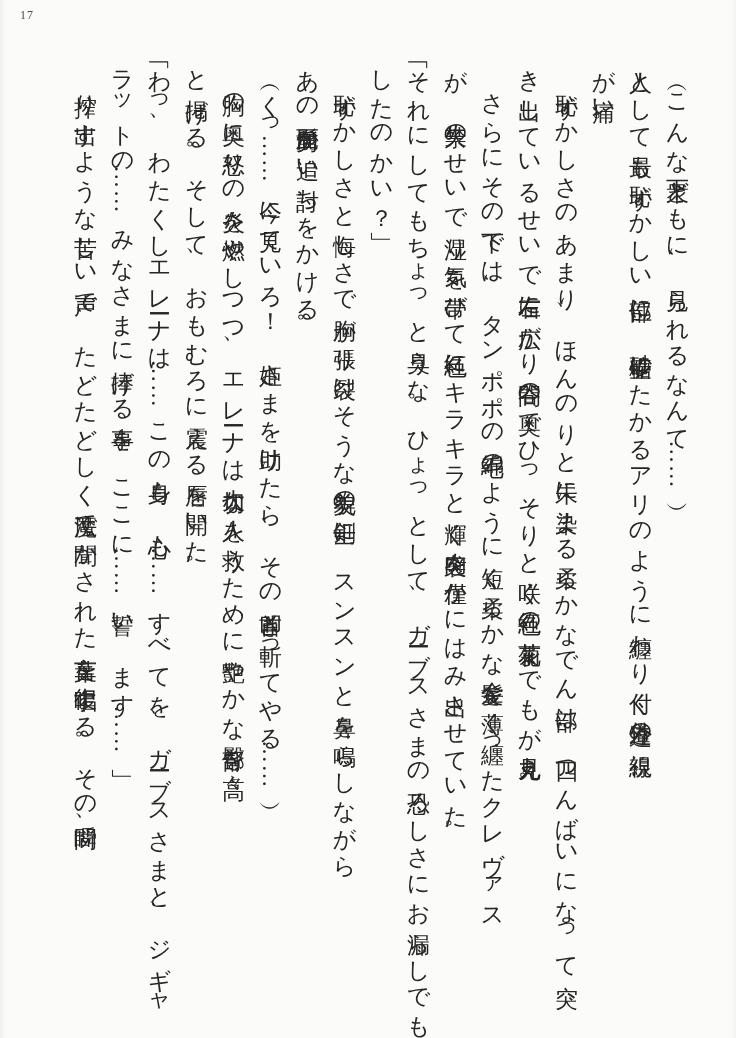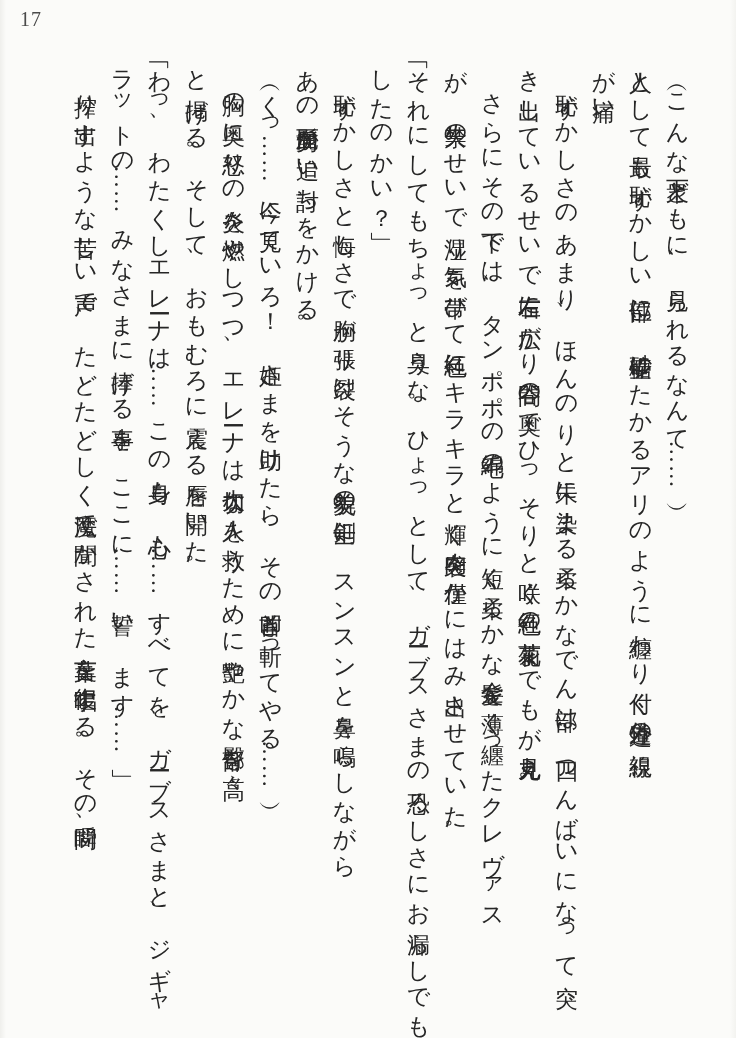--- a/index.html
+++ b/index.html
@@ -16,21 +16,21 @@
   }
   .page {
     position: absolute;
     inset: 0;
     background: linear-gradient(90deg, #efefec 0px, #fbfbf9 6px, #fbfbf9 730px, #f3f3f0 736px);
   }
   .page-number {
     position: absolute;
     top: 8px;
     left: 20px;
-    font-size: 20px;
+    font-size: 12px;
     color: #4a4a4a;
     letter-spacing: 1px;
     writing-mode: horizontal-tb;
   }
   .text-block {
     position: absolute;
     top: 54px;
     right: 40px;
     height: 978px;
     writing-mode: vertical-rl;

